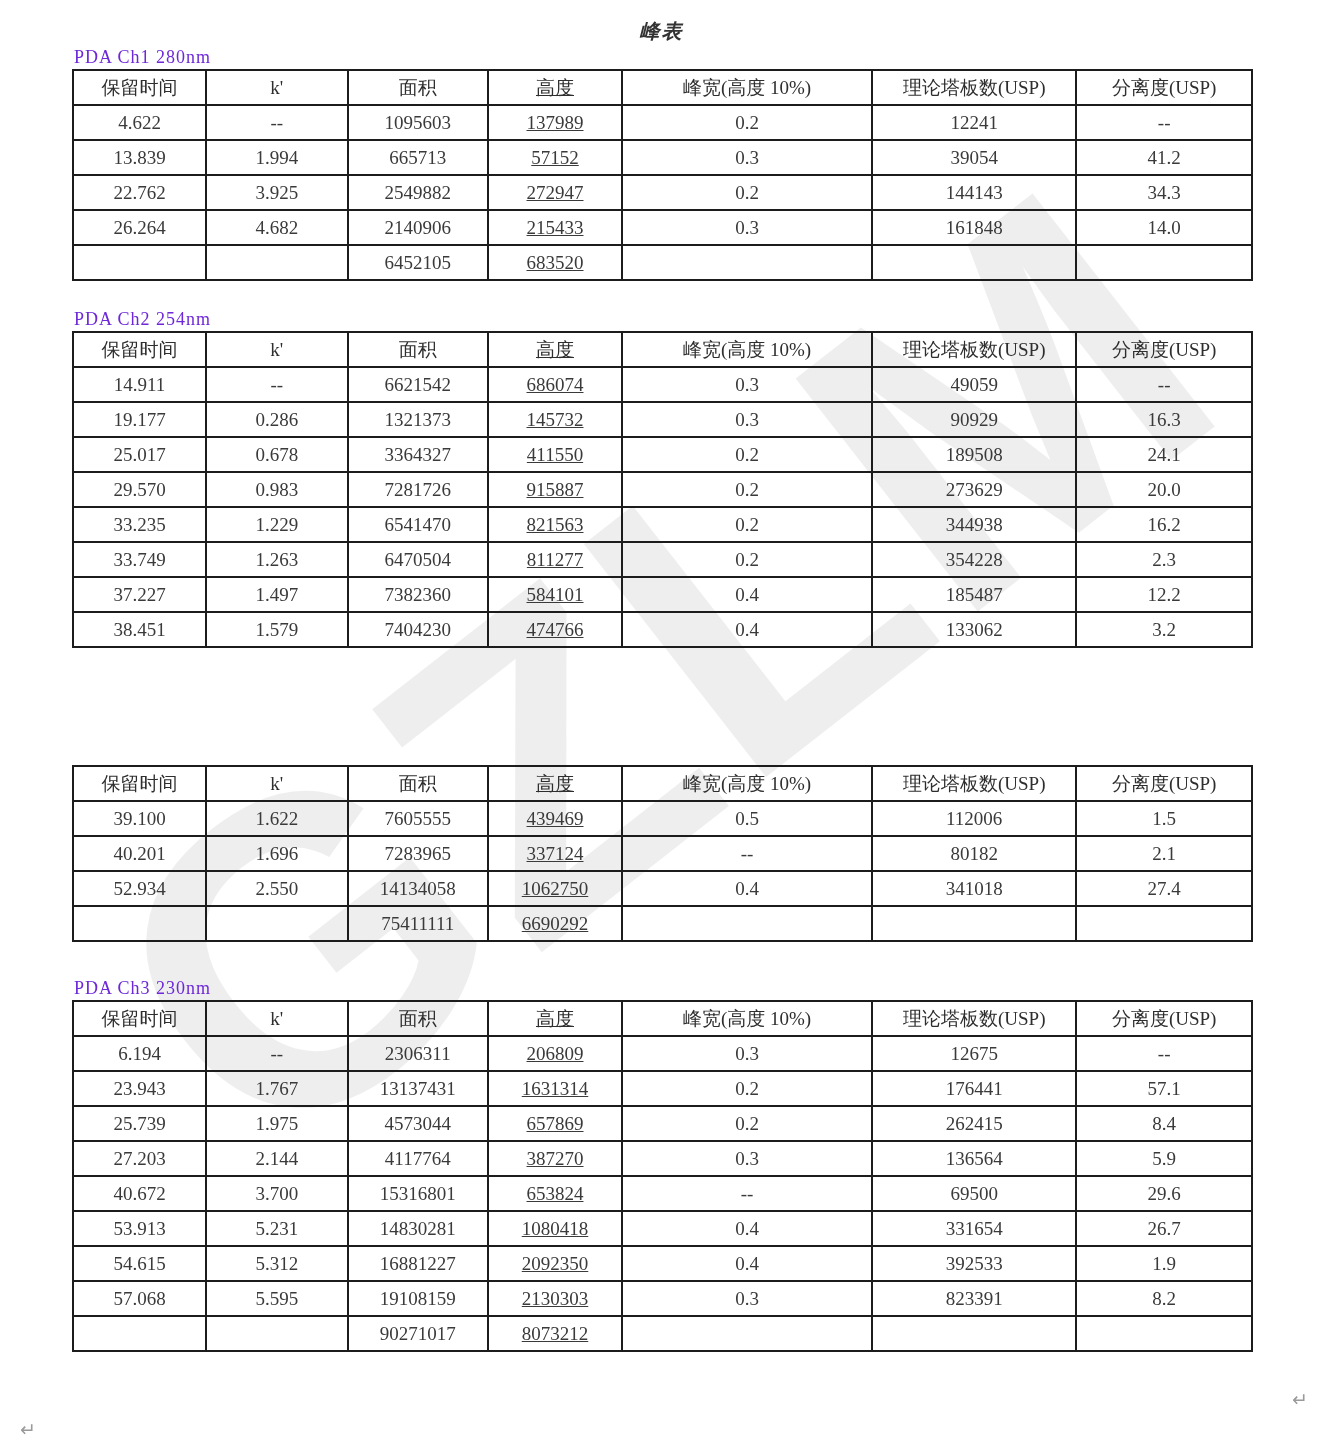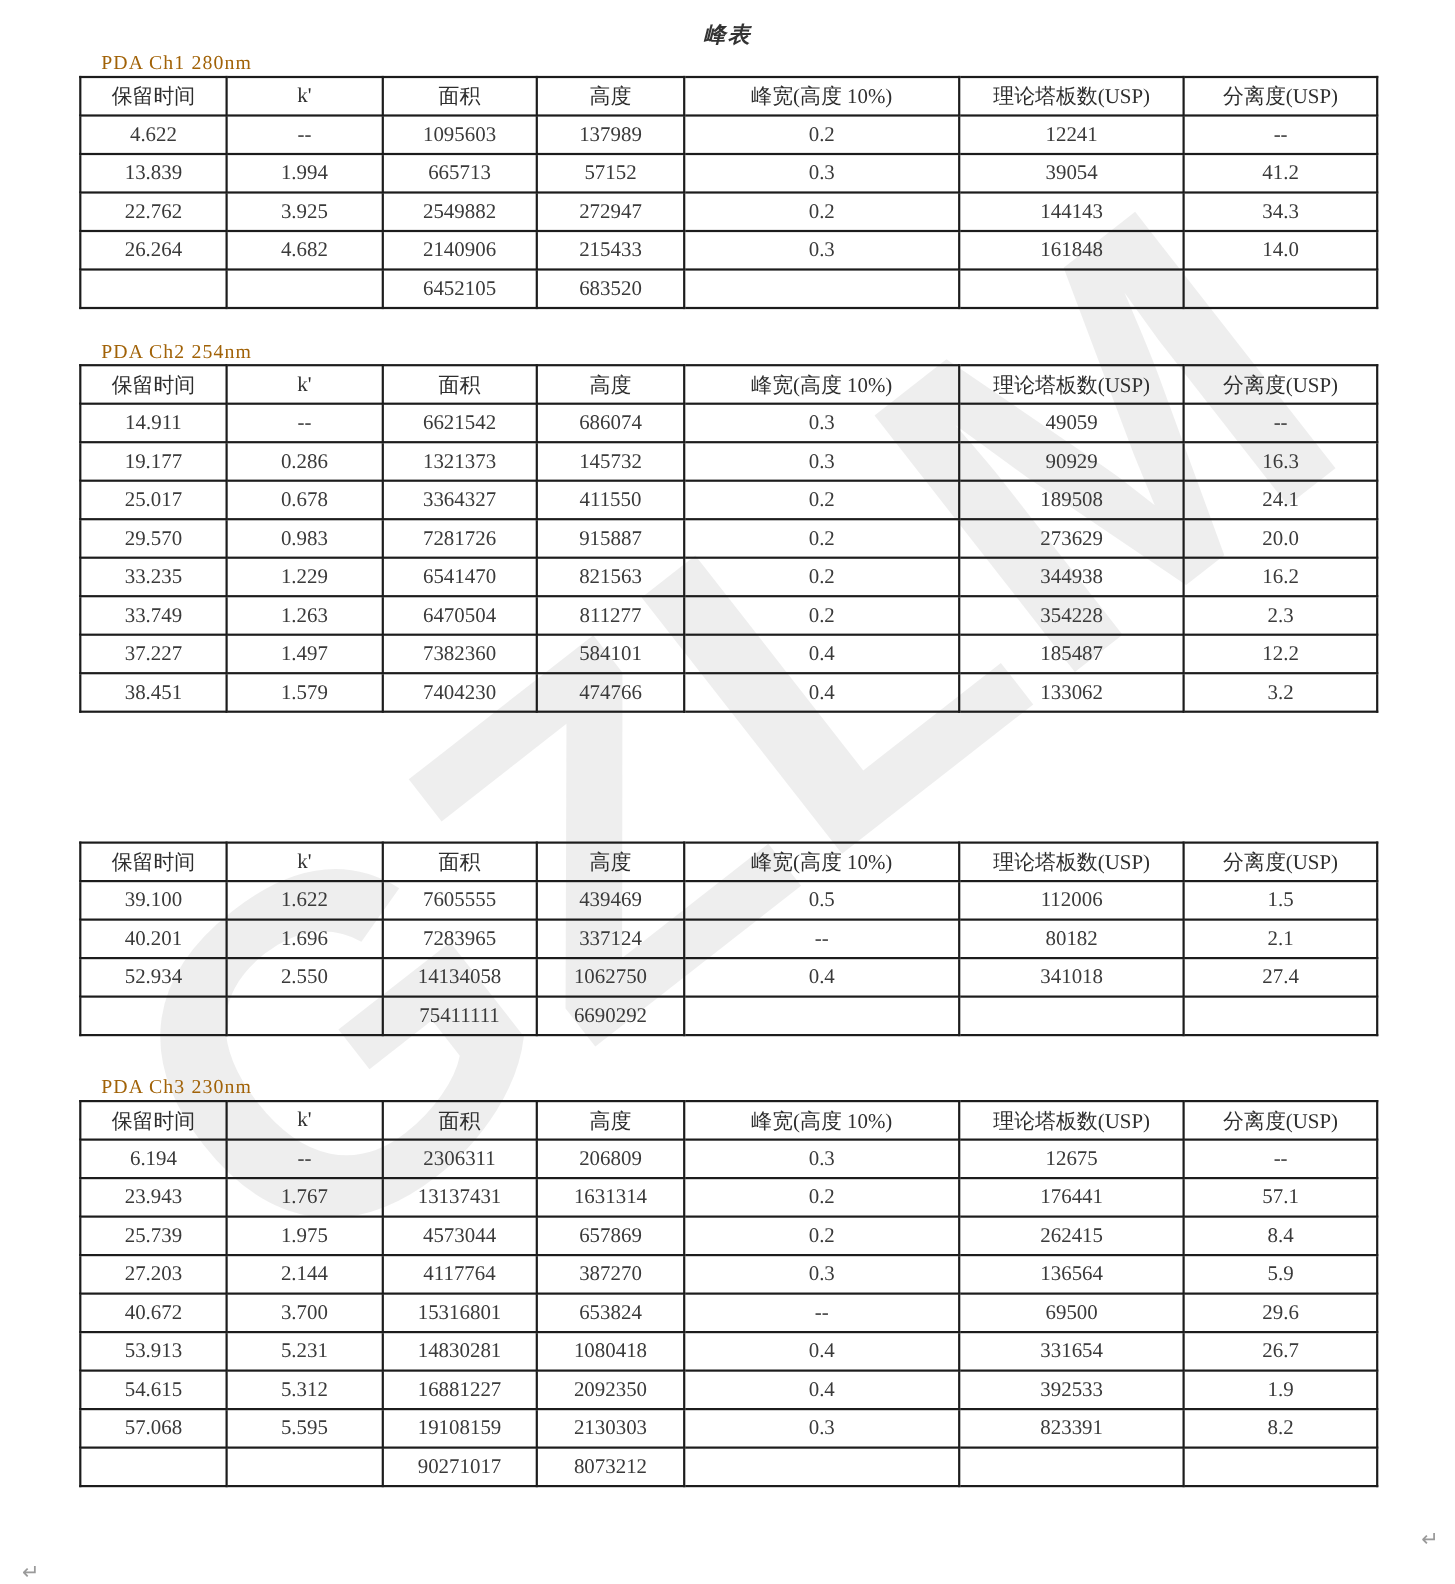--- a/index.html
+++ b/index.html
@@ -35,23 +35,23 @@
     letter-spacing: 2px;
     font-style: italic;
   }
   .table-block { margin-left: 72px; width: 1181px; }
   .block-1 { margin-top: 2px; }
   .block-2 { margin-top: 28px; }
   .block-3 { margin-top: 117px; }
   .block-4 { margin-top: 36px; }
   .table-label {
     font-size: 18px;
-    margin-left: 20px;
+    margin-left: 2px;
     margin-bottom: 1px;
-    color: #a16207;
+    color: #6d28d9;
     letter-spacing: 1px;
   }
   .table-label:empty { display: none; }
   table.peak-table {
     border-collapse: collapse;
     table-layout: fixed;
     width: 1181px;
     background: transparent;
   }
   table.peak-table th, table.peak-table td {
@@ -61,21 +61,21 @@
     vertical-align: middle;
     font-size: 19px;
     font-weight: 400;
     color: #3a3a3a;
     background: transparent;
     overflow: hidden;
     white-space: nowrap;
   }
   table.peak-table th { color: #2e2e2e; }
   .c0 { width: 125px; } .c1 { width: 133px; } .c2 { width: 132px; }
-  .c3 { width: 126px; } .c4 { width: 235px; } .c5 { width: 192px; }
+  .c3 { width: 126px; text-decoration: underline; } .c4 { width: 235px; } .c5 { width: 192px; }
   .c6 { width: 165px; }
   .return-mark {
     position: absolute;
     font-size: 19px;
     color: #9a9a9a;
     z-index: 1;
     font-family: "DejaVu Sans", sans-serif;
   }
   .rm-table-end { left: 1292px; top: 1388px; }
   .rm-page-end  { left: 20px;  top: 1418px; }

